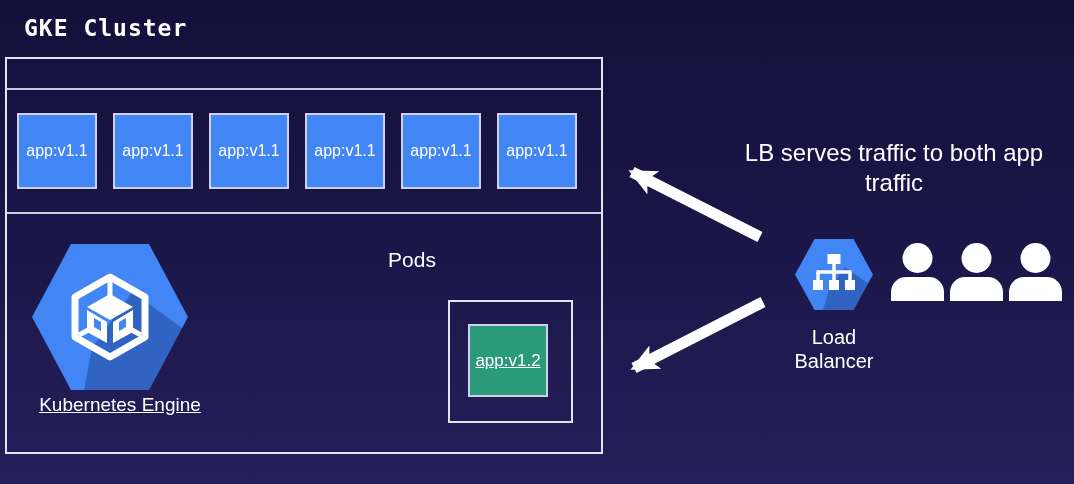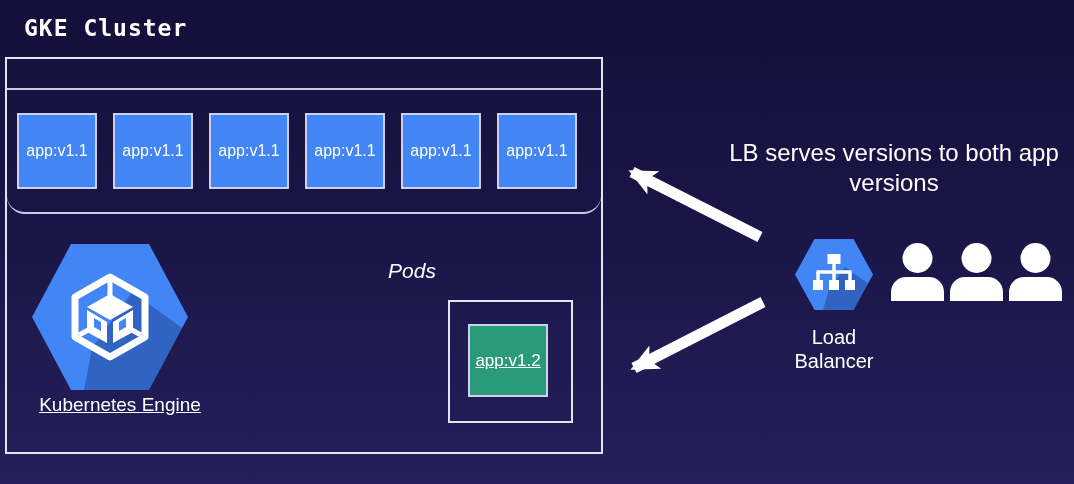--- a/index.html
+++ b/index.html
@@ -37,41 +37,39 @@
     height: 31px;
     border-bottom: 2px solid #c9ccde;
   }
   .pods-row {
     height: 124px;
     border-bottom: 2px solid #c9ccde;
     display: flex;
     align-items: center;
     padding-left: 10px;
     gap: 16px;
-    border-radius: 18px;
   }
   .pod {
     width: 80px; height: 76px;
     background: #4285f4;
     border: 2px solid #ccd2e9;
     display: flex;
     align-items: center;
     justify-content: center;
     font-size: 16px;
     color: #ffffff;
     white-space: nowrap;
   }
   .pods-label {
     position: absolute;
-    left: 352px; top: 259px;
+    left: 352px; top: 248px;
     width: 120px;
     text-align: center;
     font-size: 21px;
     color: #ffffff;
-    font-style: italic;
   }
   .gke-hex {
     position: absolute;
     left: 32px; top: 244px;
     width: 156px; height: 146px;
   }
   .k8s-label {
     position: absolute;
     left: 18px; top: 394px;
     width: 204px;
@@ -187,21 +185,21 @@
   <svg class="arrows-svg" viewBox="0 0 192 252">
     <defs>
       <marker id="ah" markerUnits="userSpaceOnUse" markerWidth="34" markerHeight="30" refX="24" refY="13" orient="auto">
         <path d="M0,0 L28,13 L0,26 L7,13 Z" fill="#ffffff"></path>
       </marker>
     </defs>
     <line x1="158" y1="97" x2="30" y2="32" stroke="#ffffff" stroke-width="11" marker-end="url(#ah)"></line>
     <line x1="161" y1="162" x2="32" y2="228" stroke="#ffffff" stroke-width="11" marker-end="url(#ah)"></line>
   </svg>
 
-  <div class="annotation">LB serves versions to both app versions</div>
+  <div class="annotation">LB serves traffic to both app traffic</div>
 
   <svg class="lb-hex" viewBox="0 0 78 71">
     <defs>
       <clipPath id="lbclip">
           <polygon points="0,35.5 19.5,0 58.5,0 78,35.5 58.5,71 19.5,71"></polygon>
         </clipPath>
     </defs>
     <polygon points="0,35.5 19.5,0 58.5,0 78,35.5 58.5,71 19.5,71" fill="#4285f4"></polygon>
     <polygon points="50,28 78,48 64,71 28,71 34,50" fill="rgba(10,25,80,0.30)" clip-path="url(#lbclip)"></polygon>
     <rect x="32.5" y="15" width="13" height="10" fill="#ffffff"></rect>

